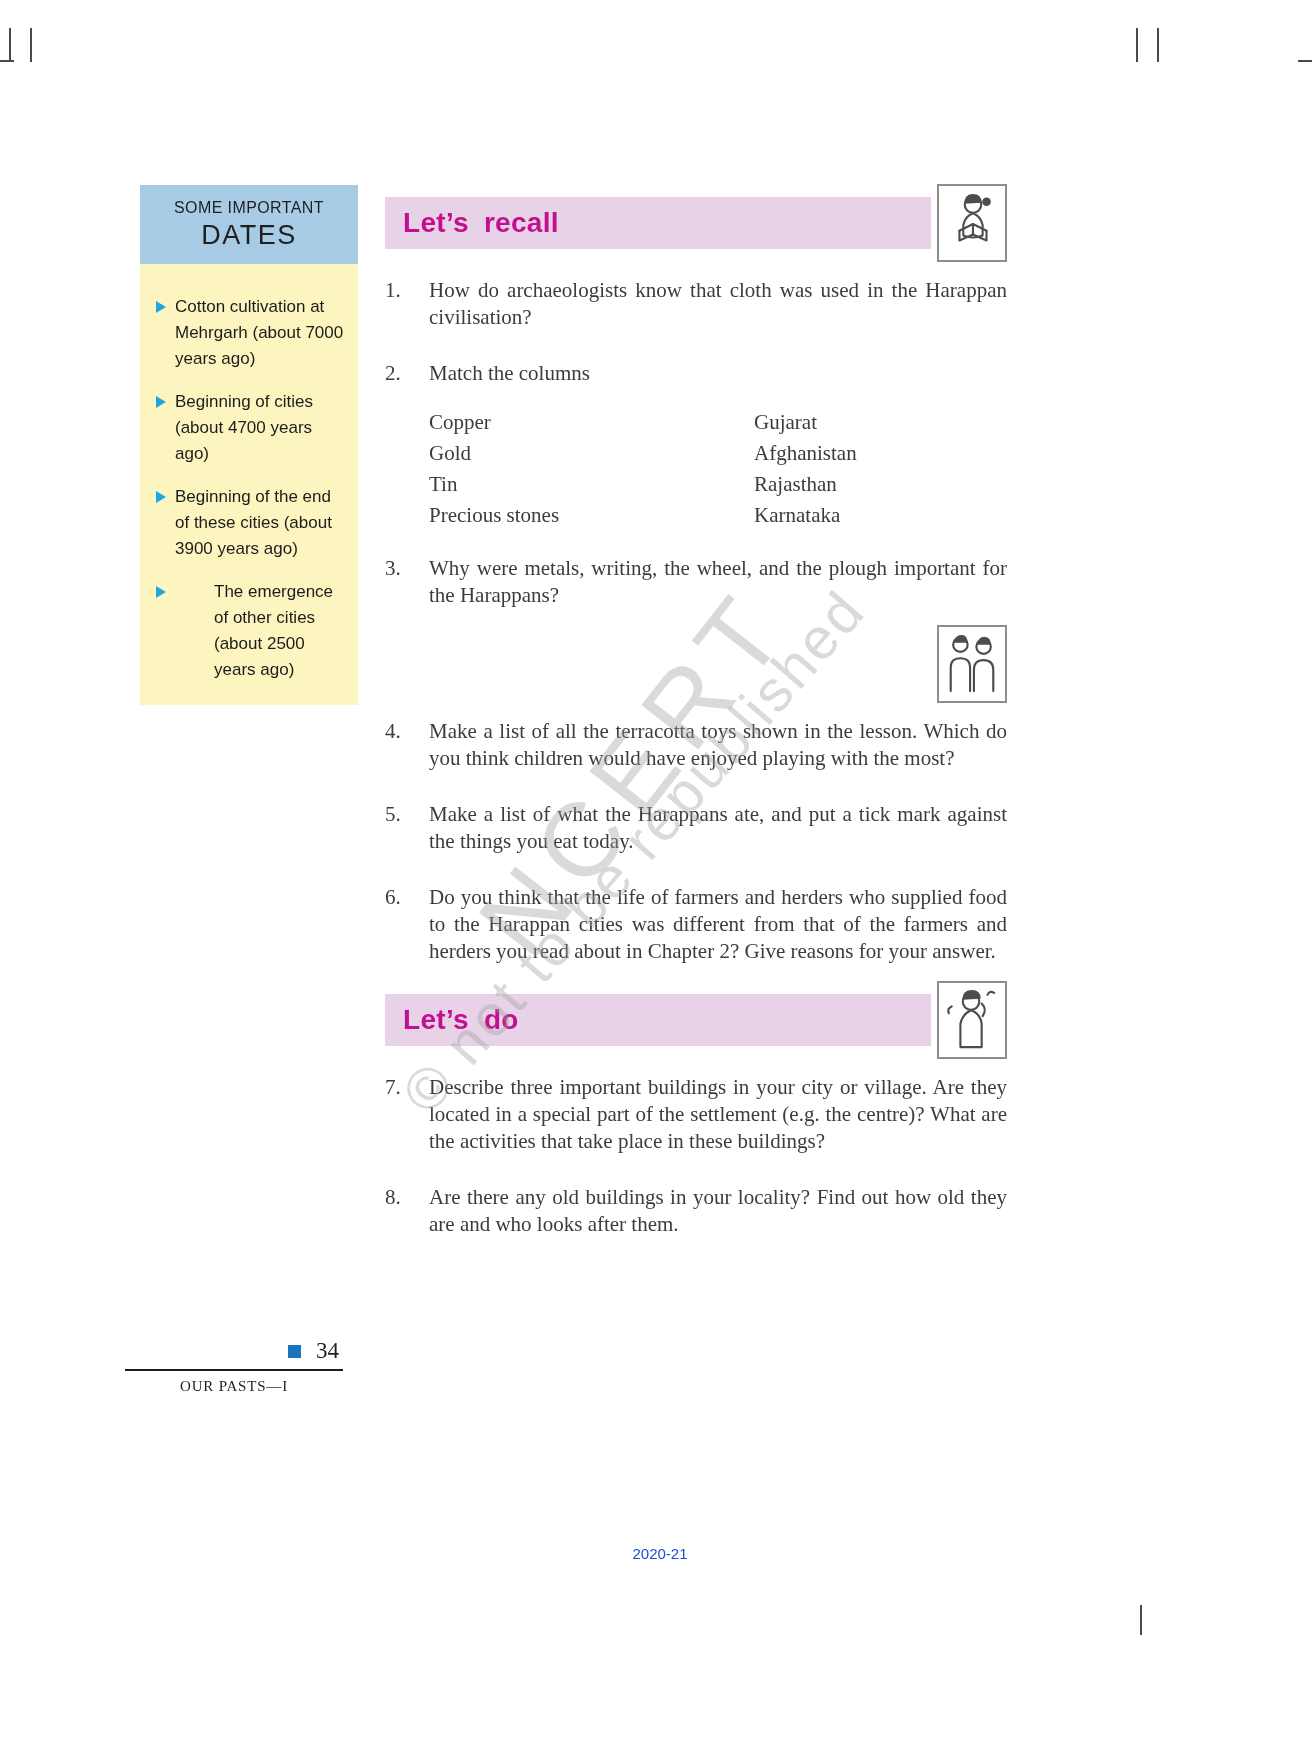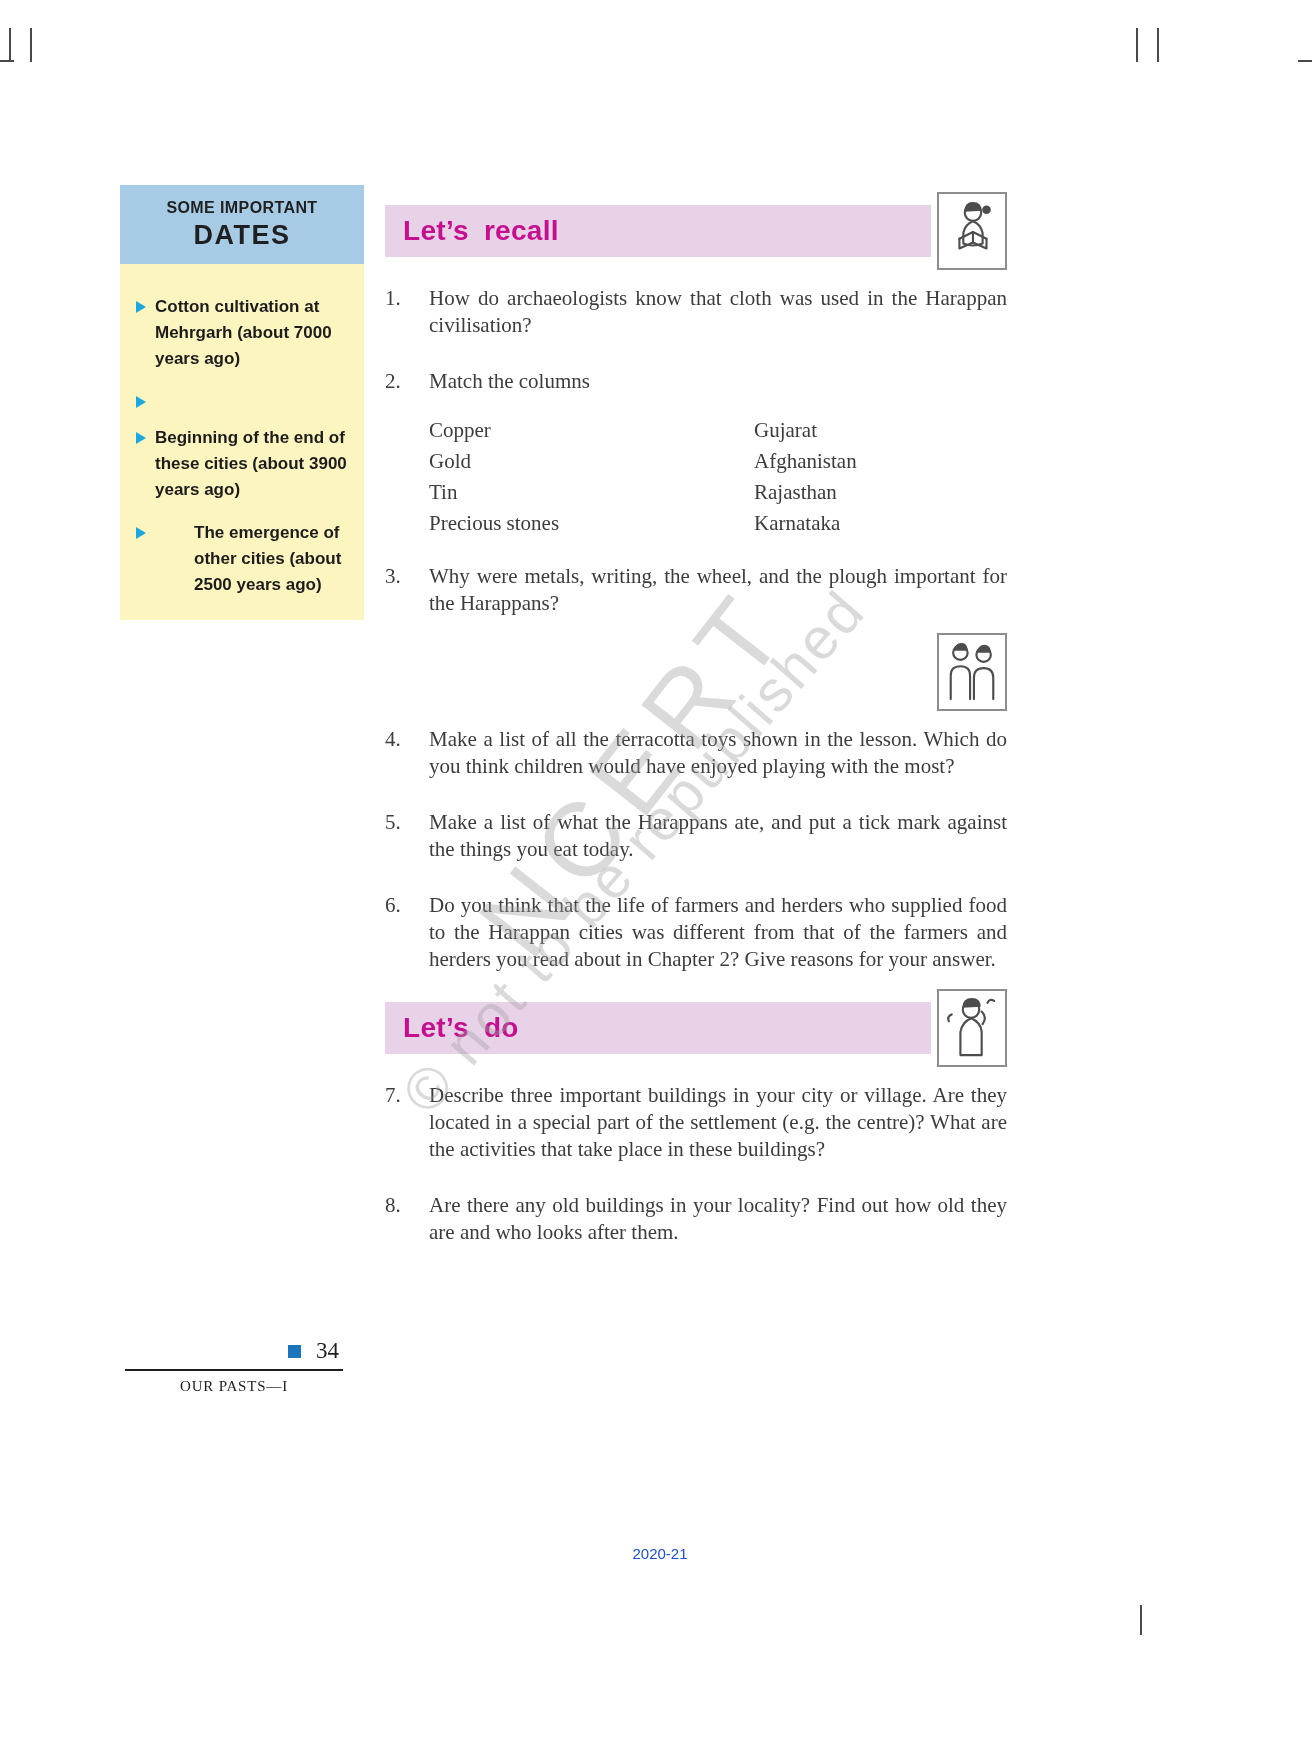--- a/index.html
+++ b/index.html
@@ -12,33 +12,33 @@
   .cm { position:absolute; background:#4a4a4a; }
   .cm-tl1 { left:9px;  top:28px; width:2px; height:34px; }
   .cm-tl2 { left:30px; top:28px; width:2px; height:34px; }
   .cm-tlh { left:0;    top:60px; width:14px; height:2px; }
   .cm-tr1 { left:1136px; top:28px; width:2px; height:34px; }
   .cm-tr2 { left:1157px; top:28px; width:2px; height:34px; }
   .cm-trh { left:1298px; top:60px; width:14px; height:2px; }
   .cm-br1 { left:1140px; top:1605px; width:2px; height:30px; }
 
   
-  .sidebar { position:absolute; left:120px; top:185px; width:244px; font-family:"Liberation Sans", sans-serif;font-weight:bold; }
+  .sidebar { position:absolute; left:140px; top:185px; width:218px; font-family:"Liberation Sans", sans-serif; }
   .sidebar-header { background:#a8cbe5; text-align:center; padding:14px 8px 13px; color:#1f1f1f; }
   .sh1 { font-size:16px; letter-spacing:0.4px; }
   .sh2 { font-size:27px; letter-spacing:1.5px; margin-top:3px; }
   .sidebar-body { background:#fdf5c0; padding:30px 14px 22px 16px; }
   .date-item { display:flex; gap:9px; margin-bottom:17px; font-size:17px; line-height:26px; color:#1c1c1c; }
   .date-item:last-child { margin-bottom:0;gap:48px; }
   .tri { flex:none; width:0; height:0; border-left:10px solid #1da7e0;
          border-top:6.5px solid transparent; border-bottom:6.5px solid transparent; margin-top:7px; }
 
   
   .content { position:absolute; left:385px; top:197px; width:622px; }
-  .section { margin-bottom:20px;margin-top:8px; }
+  .section { margin-bottom:20px; }
   .banner-row { position:relative; height:52px; margin-bottom:28px; }
   .banner { position:absolute; left:0; top:0; width:546px; height:52px; background:#e8d2e8;
             display:flex; align-items:center; padding-left:18px; }
   .banner-title { font-family:"Liberation Sans", sans-serif; font-weight:bold; font-size:28px;
                   color:#c4108e; letter-spacing:0.3px; word-spacing:7px; }
   .illus-box { position:absolute; right:0; top:-13px; width:70px; height:78px; border:2px solid #8d8d8d;
                background:#fff; display:flex; align-items:center; justify-content:center; }
 
   .question { display:flex; margin-bottom:29px; font-size:21px; line-height:27px; }
   .qnum { flex:none; width:44px; }
@@ -82,20 +82,21 @@
       <div class="sh1">SOME IMPORTANT</div>
       <div class="sh2">DATES</div>
     </div>
     <div class="sidebar-body">
       <div class="date-item">
         <span class="tri"></span>
         <span>Cotton cultivation at Mehrgarh (about 7000 years ago)</span>
       </div>
       <div class="date-item">
         <span class="tri"></span>
+        <span>Beginning of cities (about 4700 years ago)</span>
       </div>
       <div class="date-item">
         <span class="tri"></span>
         <span>Beginning of the end of these cities (about 3900 years ago)</span>
       </div>
       <div class="date-item">
         <span class="tri"></span>
         <span>The emergence of other cities (about 2500 years ago)</span>
       </div>
     </div>

